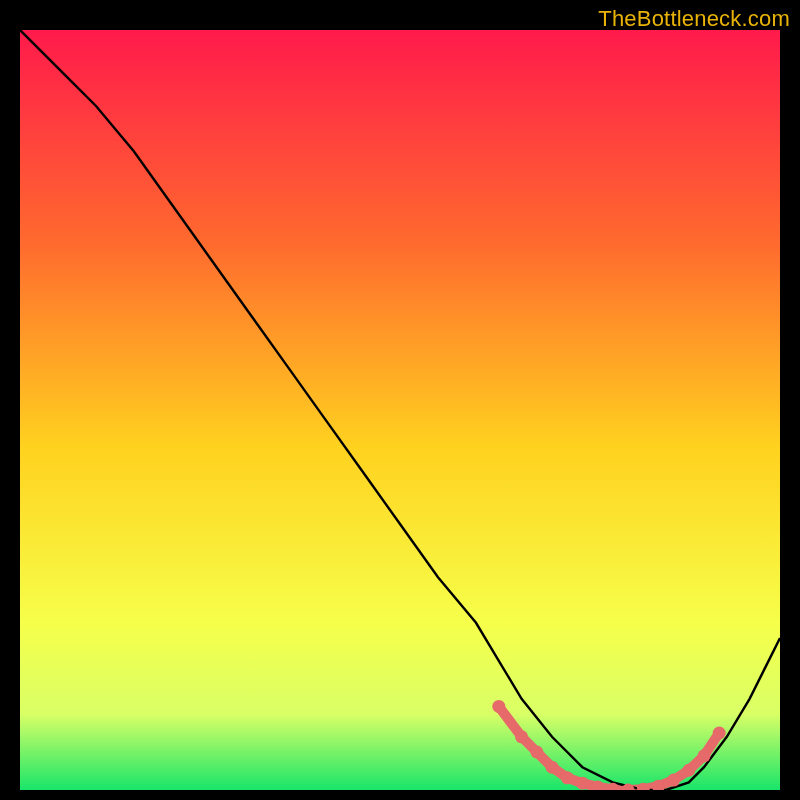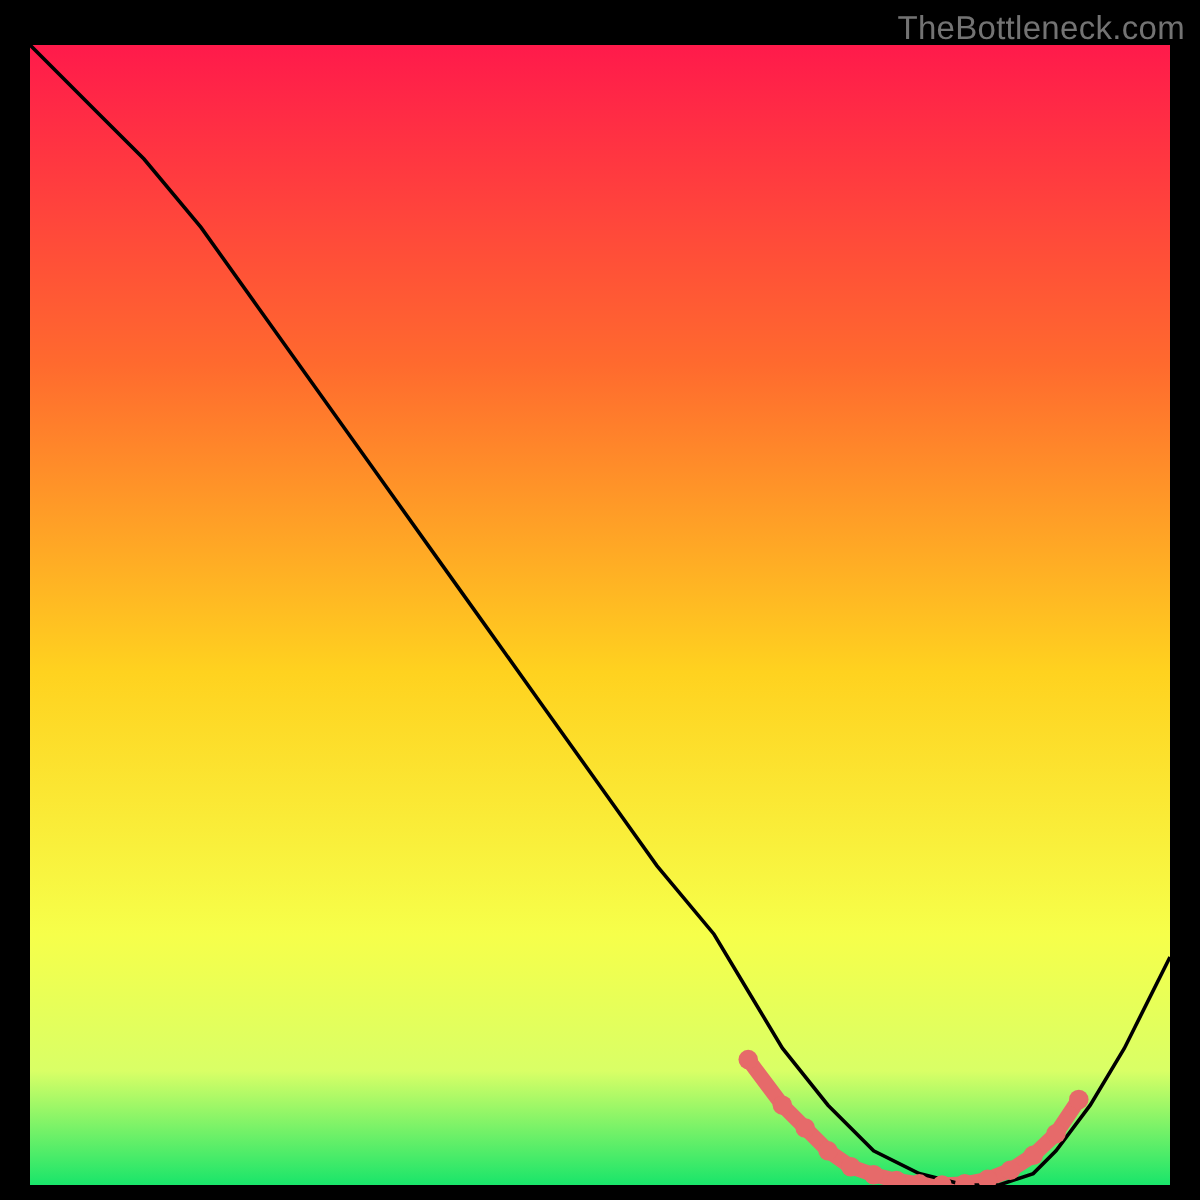--- a/index.html
+++ b/index.html
@@ -14,21 +14,21 @@
   .frame {
     position: relative;
     width: 800px;
     height: 800px;
     background: #000;
   }
   .watermark {
     position: absolute;
     top: 6px;
     right: 10px;
-    color: #737373;
+    color: #eab308;
     font-size: 22px;
     letter-spacing: 0.2px;
     user-select: none;
   }
   .plot {
     position: absolute;
     left: 20px;
     top: 30px;
     width: 760px;
     height: 760px;

